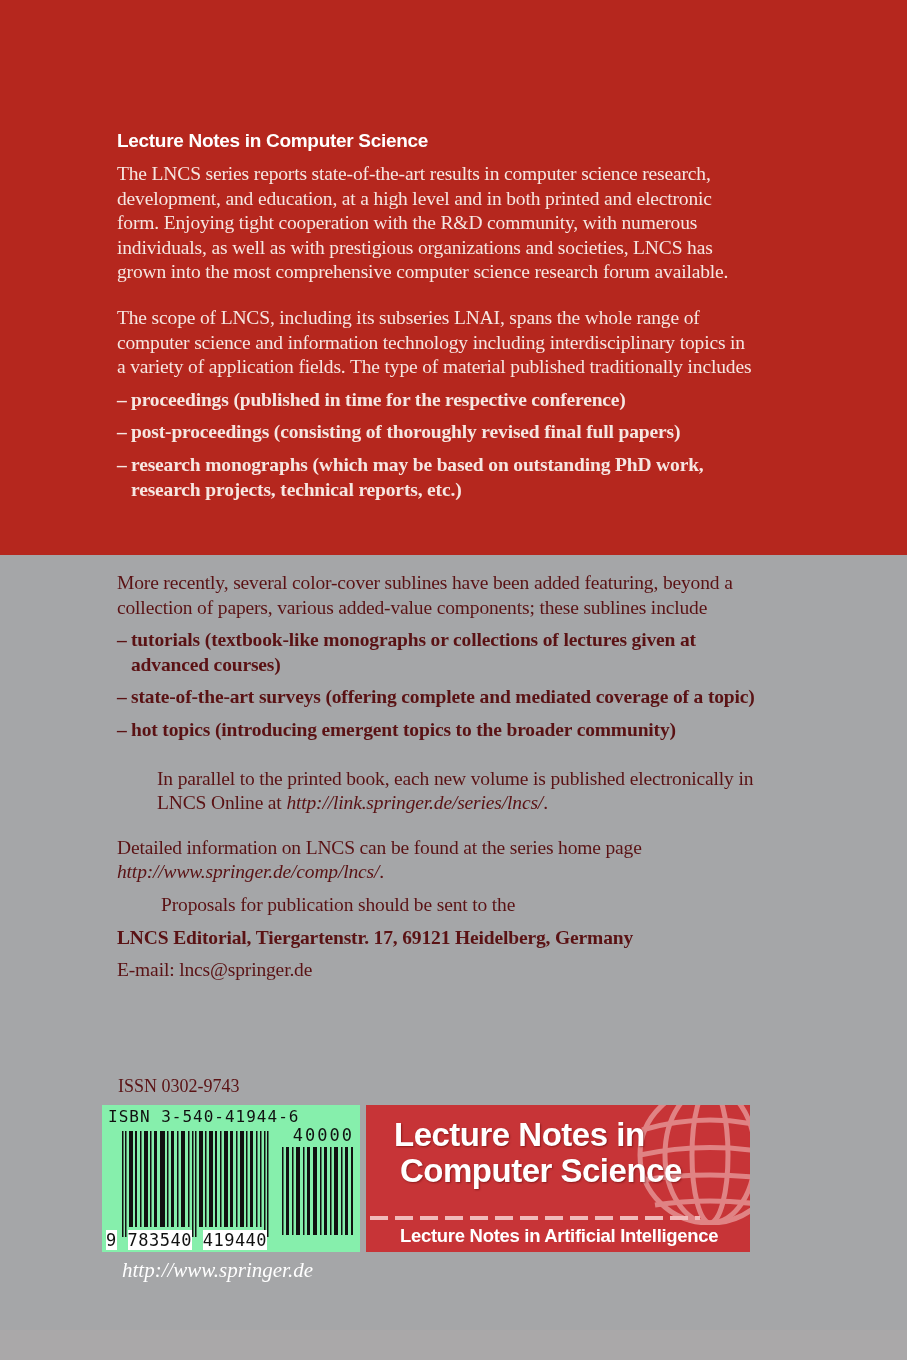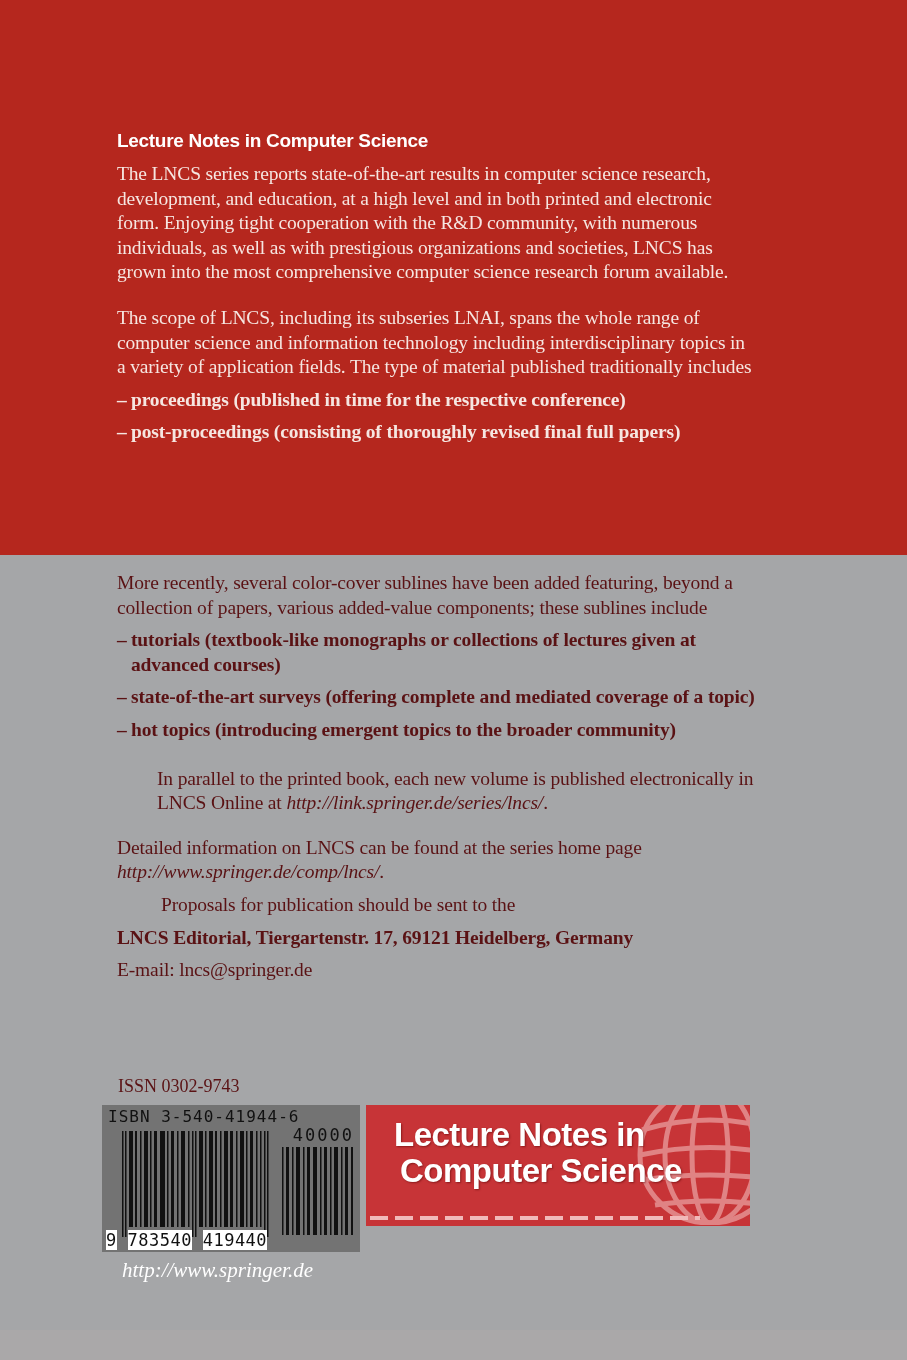--- a/index.html
+++ b/index.html
@@ -32,21 +32,21 @@
     .para-gap { margin-bottom: 21px; }
     ul { list-style: none; margin: 0; padding: 0; }
     li { font-size: 19.5px; line-height: 24.6px; padding-left: 14px; text-indent: -14px; margin-top: 8px; letter-spacing: -0.15px; font-weight: bold; }
     li .dash { display: inline-block; width: 14px; text-indent: 0; }
     .italic { font-style: italic; }
 
     .issn { position: absolute; left: 118px; top: 1076px; font-size: 18px; color: #5a1214; }
 
     .barcode-box {
       position: absolute; left: 102px; top: 1105px; width: 258px; height: 147px;
-      background: #737373;
+      background: #86efac;
     }
     .isbn-top {
       position: absolute; left: 6px; top: 2px;
       font-family: "DejaVu Sans Mono", "Liberation Mono", monospace;
       font-size: 16px; color: #111; letter-spacing: 1px;
     }
     .addon-num {
       position: absolute; right: 6px; top: 20px;
       font-family: "DejaVu Sans Mono", "Liberation Mono", monospace;
       font-size: 17px; color: #111; letter-spacing: 2px;
@@ -54,21 +54,21 @@
     .bars-main { position: absolute; left: 20px; top: 26px; width: 148px; height: 106px; }
     .bars-addon { position: absolute; left: 180px; top: 42px; width: 72px; height: 88px; }
     .ean-digits {
       position: absolute; left: 4px; bottom: 2px;
       font-family: "DejaVu Sans Mono", "Liberation Mono", monospace;
       font-size: 17px; color: #111; background: transparent; letter-spacing: 0.5px;
     }
     .ean-digits span { background: #fff; }
 
     .logo-box {
-      position: absolute; left: 366px; top: 1105px; width: 384px; height: 121px;
+      position: absolute; left: 366px; top: 1105px; width: 384px; height: 147px;
       background: #c73437; overflow: hidden;
     }
     .logo-globe { position: absolute; right: -20px; top: -10px; width: 150px; height: 130px; opacity: 0.55; }
     .logo-title {
       position: absolute; left: 28px; top: 12px;
       font-family: "Liberation Sans", "DejaVu Sans", sans-serif; font-weight: bold;
       font-size: 33px; line-height: 36px; color: #ffffff; letter-spacing: -0.5px;
       text-shadow: 1px 1px 2px rgba(80,0,0,0.5);
     }
     .logo-title .line2 { padding-left: 6px; display: block; }
@@ -93,20 +93,21 @@
 <div class="gray-panel"></div>
 <div class="bottom-strip"></div>
 
 <div class="col red-text" style="top:130px;">
   <div class="heading">Lecture Notes in Computer Science</div>
   <p class="para-gap">The LNCS series reports state-of-the-art results in computer science research, development, and education, at a high level and in both printed and electronic form. Enjoying tight cooperation with the R&amp;D community, with numerous individuals, as well as with prestigious organizations and societies, LNCS has grown into the most comprehensive computer science research forum available.</p>
   <p>The scope of LNCS, including its subseries LNAI, spans the whole range of computer science and information technology including interdisciplinary topics in a variety of application fields. The type of material published traditionally includes</p>
   <ul>
     <li><span class="dash">–</span><span>proceedings (published in time for the respective conference)</span></li>
     <li><span class="dash">–</span><span>post-proceedings (consisting of thoroughly revised final full papers)</span></li>
+    <li><span class="dash">–</span><span>research monographs (which may be based on outstanding PhD work, research projects, technical reports, etc.)</span></li>
   </ul>
 </div>
 
 <div class="col gray-text" style="top:571px;">
   <p>More recently, several color-cover sublines have been added featuring, beyond a collection of papers, various added-value components; these sublines include</p>
   <ul>
     <li><span class="dash">–</span><span>tutorials (textbook-like monographs or collections of lectures given at advanced courses)</span></li>
     <li><span class="dash">–</span><span>state-of-the-art surveys (offering complete and mediated coverage of a topic)</span></li>
     <li><span class="dash">–</span><span>hot topics (introducing emergent topics to the broader community)</span></li>
   </ul>

